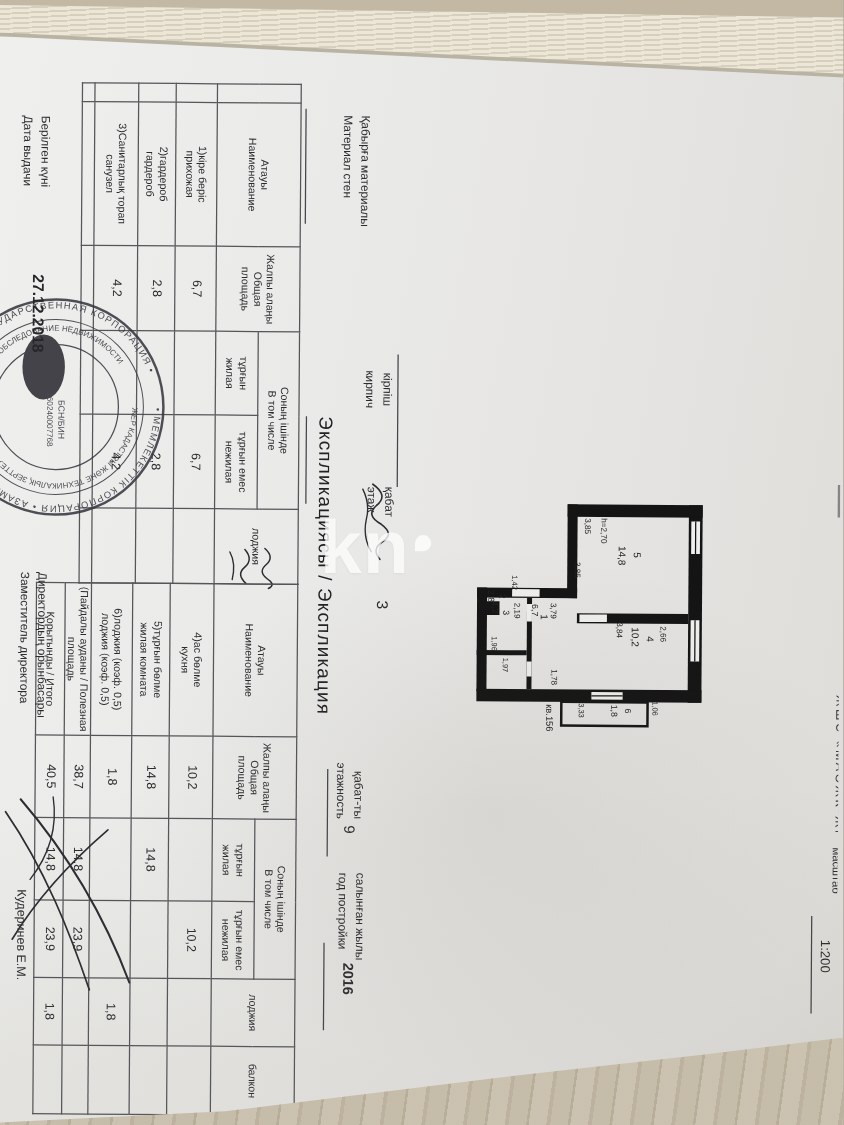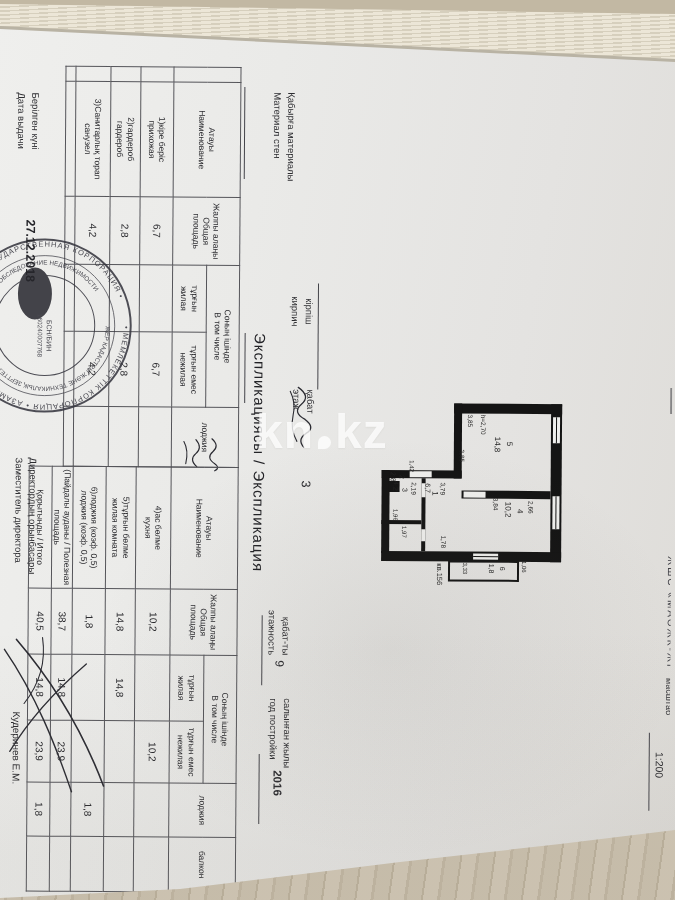--- a/index.html
+++ b/index.html
@@ -34,22 +34,22 @@
   table{border-collapse:collapse;table-layout:fixed;}
   td{border:1px solid #55555a;text-align:center;vertical-align:middle;
      padding:0 1px;font-size:8.5px;line-height:1.18;color:#2b2b2f;overflow:hidden;}
   td .l{display:block;}
   td.num{font-size:10px;}
   .doc-text{color:#2c2c30;}
   .frag{font-size:10px;letter-spacing:2px;color:#3a3a40;white-space:nowrap;}
   .scribble path, .sig path{fill:none;stroke:#2c2c33;stroke-linecap:round;}
   .plan-label{font-family:"Liberation Sans",sans-serif;fill:#222;}
   
-  .watermark{position:absolute;left:256px;top:408px;display:flex;align-items:flex-end;
-    font-weight:bold;font-size:48px;line-height:1;color:rgba(255,255,255,0.78);
+  .watermark{position:absolute;left:256px;top:408px;display:flex;align-items:center;
+    font-weight:bold;font-size:60px;line-height:1;color:rgba(255,255,255,0.78);
     text-shadow:0 1px 2px rgba(60,60,50,0.06);letter-spacing:1px;}
   .watermark .wm-dot{width:13px;height:13px;border-radius:50% 50% 50% 0;
     background:rgba(255,255,255,0.78);margin:0 4px 7px 4px;}
 </style>
 </head>
 <body>
 
 <div id="canvas">
   <div class="wall-top"></div>
   <div class="paper-stack"></div>
@@ -385,15 +385,14 @@
     </svg>
     <div class="abs val" style="left:716px;top:648px;font-size:10px;">Кудеринев Е.М.</div>
   </div>
 
   <div class="floor"></div>
   <div class="photo-shade"></div>
 
   <div class="watermark">
     <span>kn</span>
     <span class="wm-dot"></span>
-    <span>kz</span>
   </div>
 </div>
 
 </body></html>

